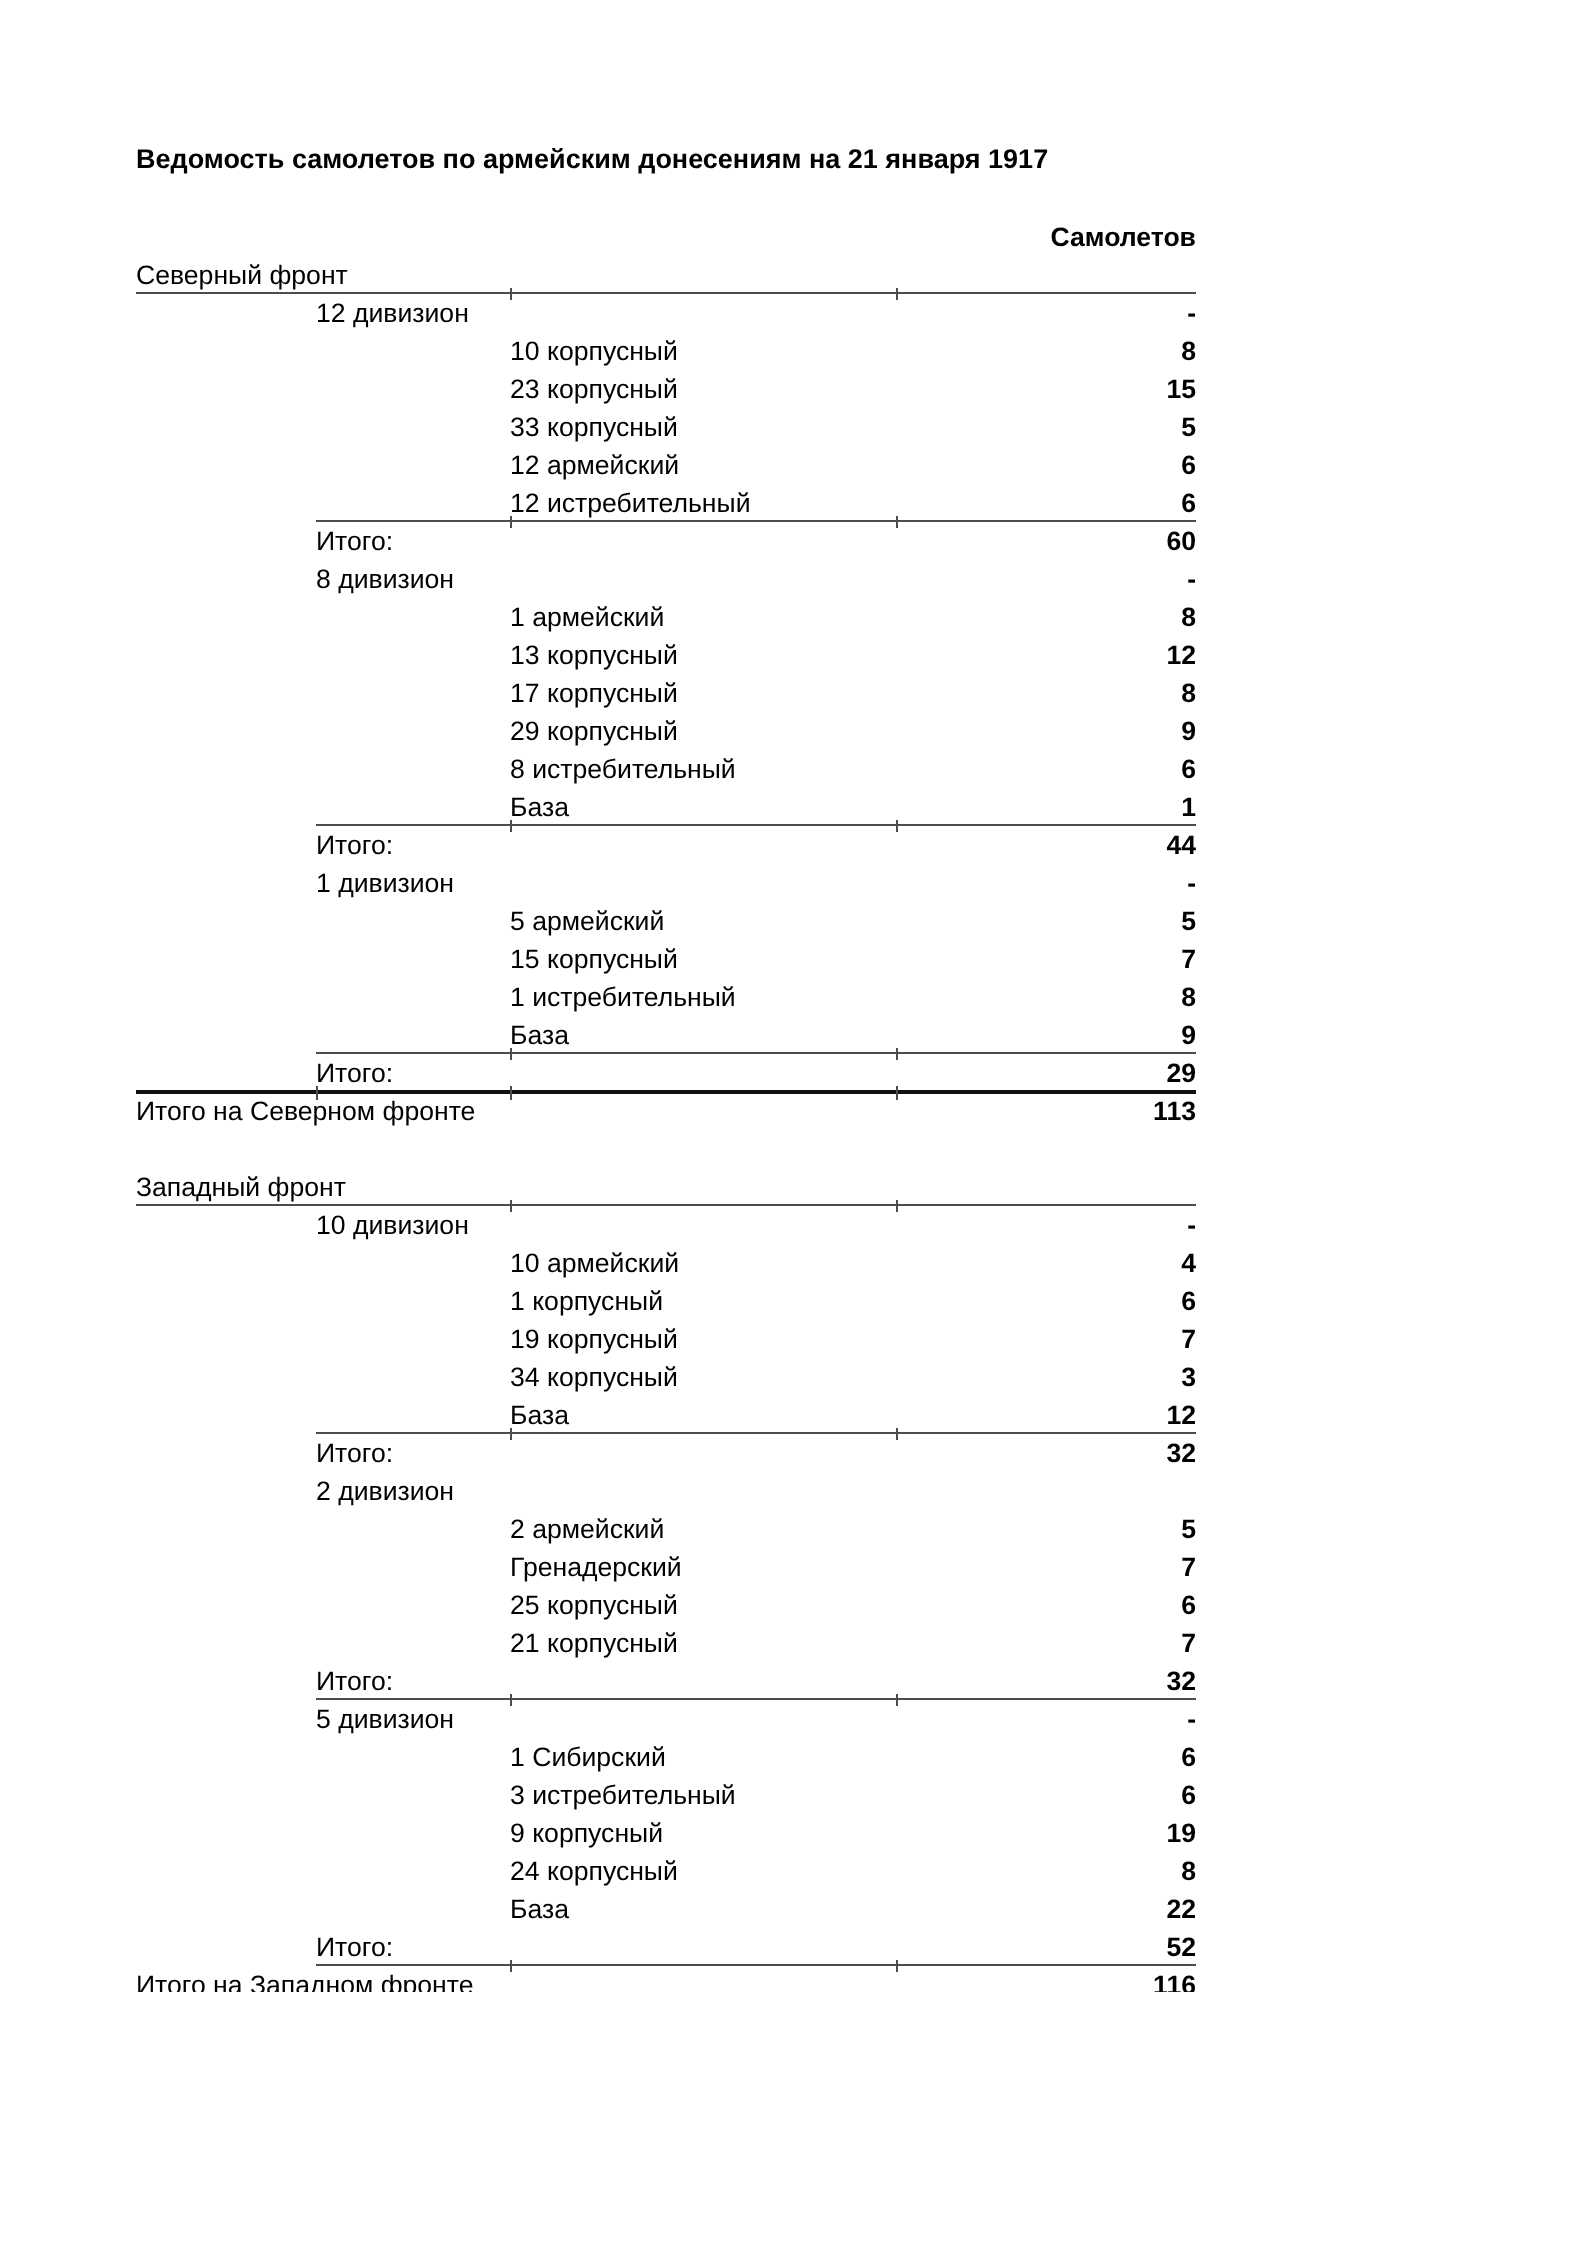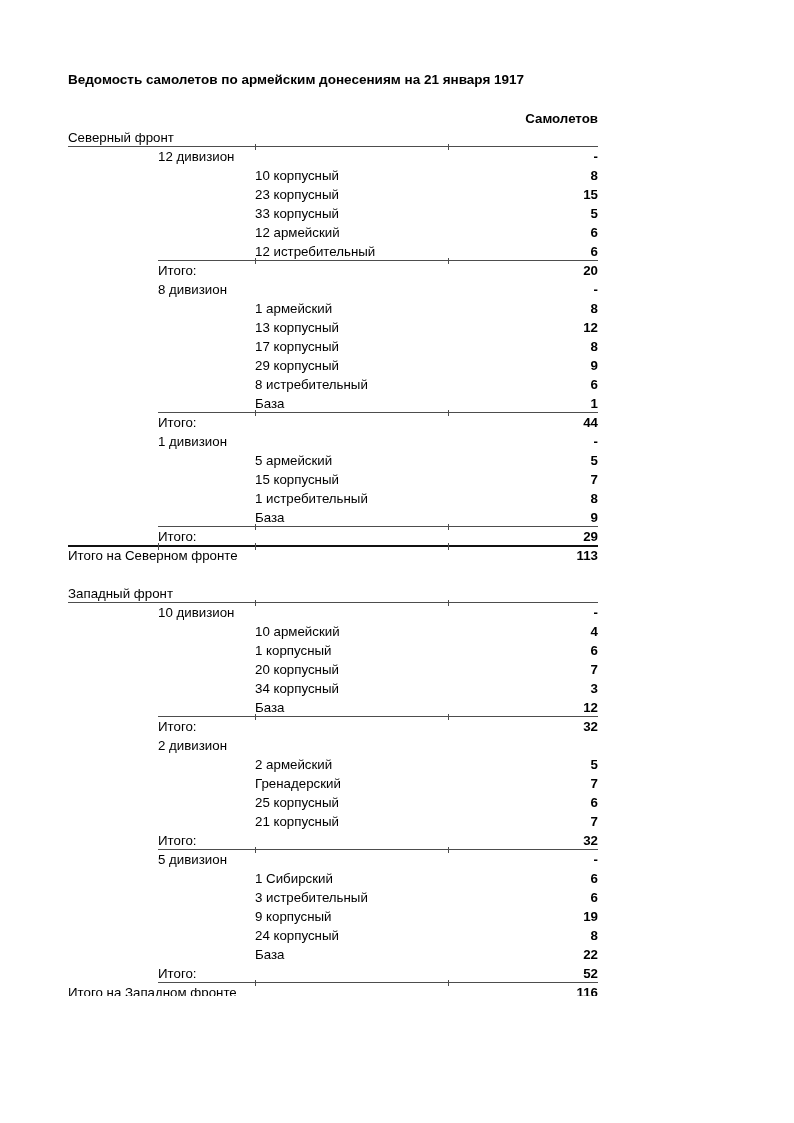--- a/index.html
+++ b/index.html
@@ -95,21 +95,21 @@
         <tr>
           <td class="cell-a"></td>
           <td class="cell-b"></td>
           <td class="cell-c">12 истребительный</td>
           <td class="cell-d">6</td>
         </tr>
         <tr>
           <td class="cell-a"></td>
           <td class="cell-b">Итого:</td>
           <td class="cell-c"></td>
-          <td class="cell-d">20</td>
+          <td class="cell-d">60</td>
         </tr>
         <tr>
           <td class="cell-a"></td>
           <td class="cell-b">8 дивизион</td>
           <td class="cell-c"></td>
           <td class="cell-d">-</td>
         </tr>
         <tr>
           <td class="cell-a"></td>
           <td class="cell-b"></td>
@@ -220,21 +220,21 @@
         </tr>
         <tr>
           <td class="cell-a"></td>
           <td class="cell-b"></td>
           <td class="cell-c">1 корпусный</td>
           <td class="cell-d">6</td>
         </tr>
         <tr>
           <td class="cell-a"></td>
           <td class="cell-b"></td>
-          <td class="cell-c">20 корпусный</td>
+          <td class="cell-c">19 корпусный</td>
           <td class="cell-d">7</td>
         </tr>
         <tr>
           <td class="cell-a"></td>
           <td class="cell-b"></td>
           <td class="cell-c">34 корпусный</td>
           <td class="cell-d">3</td>
         </tr>
         <tr>
           <td class="cell-a"></td>

